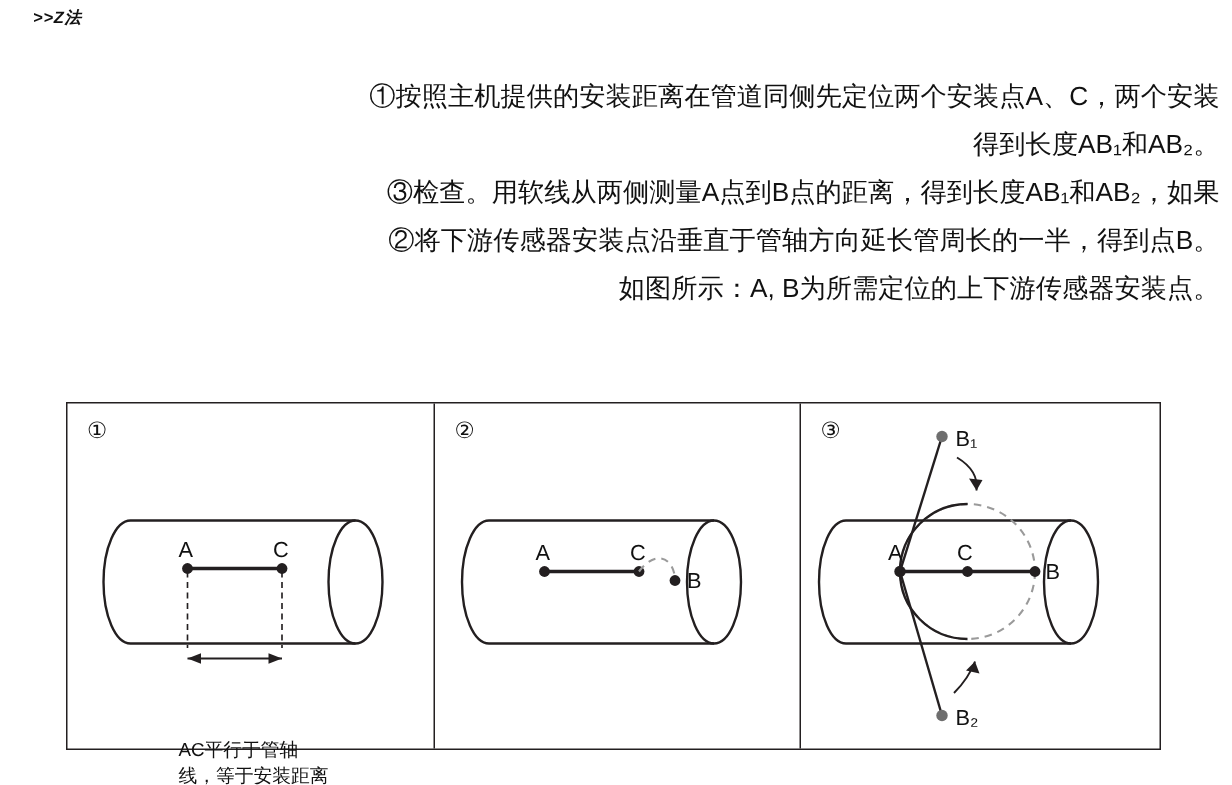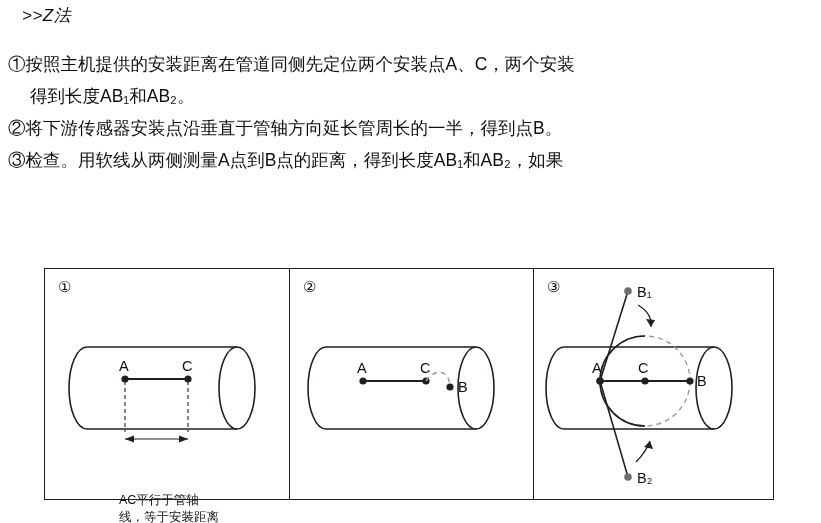--- a/index.html
+++ b/index.html
@@ -16,32 +16,33 @@
   }
   .page {
     position: relative;
     width: 821px;
     height: 523px;
   }
   .heading {
     position: absolute;
     left: 22px;
     top: 4px;
-    font-size: 17px;
+    font-size: 11px;
     font-style: italic;
-    font-weight: normal;
+    font-weight: bold;
     letter-spacing: 0.5px;
   }
   .body-text {
     position: absolute;
     left: 8px;
     top: 48px;
     width: 805px;
     font-size: 17.5px;
     line-height: 32px;
+    text-align: right;
   }
   .para {
     margin: 0 0 0 0;
     text-indent: 0;
   }
   .para .indent {
     display: inline-block;
     width: 22px;
   }
   .figure-box {
@@ -89,22 +90,23 @@
 </head>
 <body>
 
 <div class="page">
 
   <div class="heading">&gt;&gt;Z法</div>
 
   <div class="body-text">
     <div class="para">①按照主机提供的安装距离在管道同侧先定位两个安装点A、C，两个安装</div>
     <div class="para"><span class="indent"></span><span>得到长度AB₁和AB₂。</span></div>
+    <div class="para">③检查。用软线从两侧测量A点到B点的距离，得到长度AB₁和AB₂，如果</div>
     <div class="para">②将下游传感器安装点沿垂直于管轴方向延长管周长的一半，得到点B。</div>
-    <div class="para">③检查。用软线从两侧测量A点到B点的距离，得到长度AB₁和AB₂，如果</div>
+    <div class="para"><span class="indent"></span><span>如图所示：A, B为所需定位的上下游传感器安装点。</span></div>
   </div>
 
   <div class="figure-box">
 
     <div class="panel p1">
       <div class="panel-num">①</div>
       <svg width="245" height="232" viewBox="0 0 245 232">
 
         <path d="M 42 78 L 192 78 A 18 41 0 0 1 192 160 L 42 160 A 18 41 0 0 1 42 78 Z" fill="none" stroke="#231f20" stroke-width="1.6"></path>
         <path d="M 192 78 A 18 41 0 0 0 192 160" fill="none" stroke="#231f20" stroke-width="1.6"></path>

